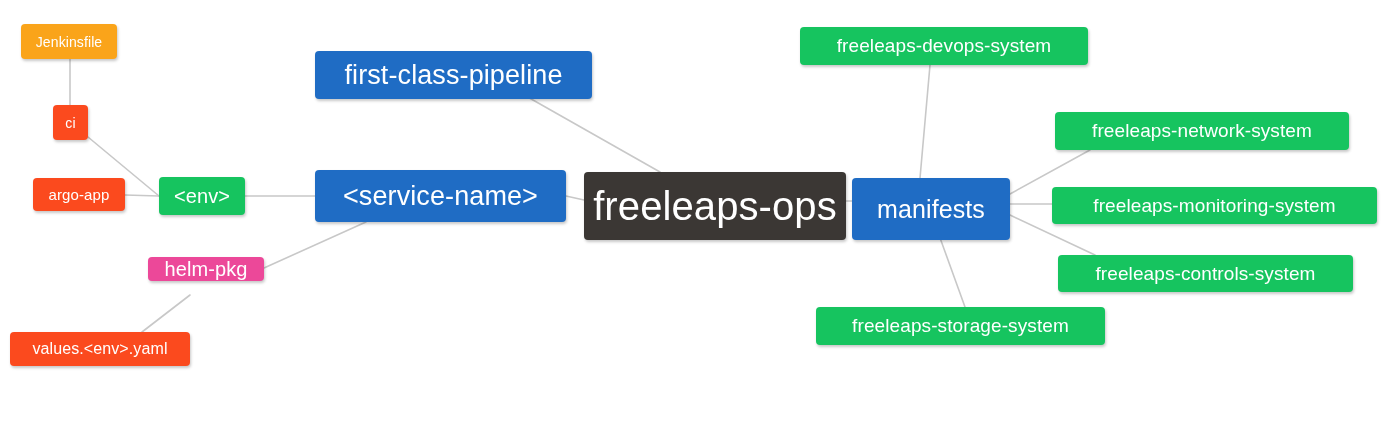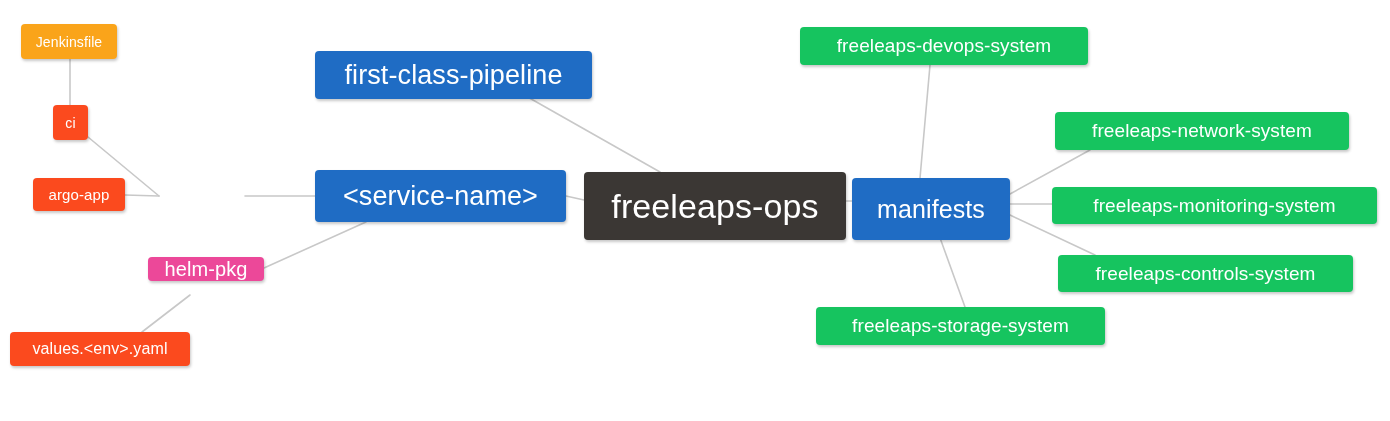--- a/index.html
+++ b/index.html
@@ -61,24 +61,25 @@
       <line x1="846" y1="201" x2="852" y2="201" stroke="#c8c8c8" stroke-width="1.6" stroke-linecap="round"></line>
       <line x1="920" y1="178" x2="930" y2="65" stroke="#c8c8c8" stroke-width="1.6" stroke-linecap="round"></line>
       <line x1="1010" y1="194" x2="1090" y2="150" stroke="#c8c8c8" stroke-width="1.6" stroke-linecap="round"></line>
       <line x1="1010" y1="204" x2="1052" y2="204" stroke="#c8c8c8" stroke-width="1.6" stroke-linecap="round"></line>
       <line x1="1010" y1="215" x2="1095" y2="255" stroke="#c8c8c8" stroke-width="1.6" stroke-linecap="round"></line>
       <line x1="935" y1="224" x2="965" y2="307" stroke="#c8c8c8" stroke-width="1.6" stroke-linecap="round"></line>
     </svg>
 <div class="node node-orange" style="left: 21px; top: 24px; width: 96px; height: 35px; font-size: 14px; background: rgb(250, 164, 26); color: rgb(255, 255, 255);">Jenkinsfile</div>
     <div class="node node-red" style="left: 53px; top: 105px; width: 35px; height: 35px; font-size: 14px; background: rgb(251, 74, 30); color: rgb(255, 255, 255);">ci</div>
     <div class="node node-red" style="left: 33px; top: 178px; width: 92px; height: 33px; font-size: 15px; background: rgb(251, 74, 30); color: rgb(255, 255, 255);">argo-app</div>
+    <div class="node node-green" style="left: 159px; top: 177px; width: 86px; height: 38px; font-size: 20px; background: rgb(22, 196, 95); color: rgb(255, 255, 255);">&lt;env&gt;</div>
     <div class="node node-green" style="left: 148px; top: 257px; width: 116px; height: 24px; font-size: 20px; background: #ec4899; color: rgb(255, 255, 255);">helm-pkg</div>
     <div class="node node-red" style="left: 10px; top: 332px; width: 180px; height: 34px; font-size: 16px; background: rgb(251, 74, 30); color: rgb(255, 255, 255);">values.&lt;env&gt;.yaml</div>
     <div class="node node-blue" style="left: 315px; top: 39px; width: 277px; height: 48px; font-size: 27px; background: rgb(31, 108, 196); color: rgb(255, 255, 255); margin-top: 12px;">first-class-pipeline</div>
     <div class="node node-blue" style="left: 315px; top: 170px; width: 251px; height: 52px; font-size: 27px; background: rgb(31, 108, 196); color: rgb(255, 255, 255);">&lt;service-name&gt;</div>
-    <div class="node node-root" style="left: 584px; top: 172px; width: 262px; height: 68px; font-size: 34px; background: rgb(59, 55, 52); color: rgb(255, 255, 255);">freeleaps-ops</div>
+    <div class="node node-root" style="left: 584px; top: 172px; width: 262px; height: 68px; font-size: 40px; background: rgb(59, 55, 52); color: rgb(255, 255, 255);">freeleaps-ops</div>
     <div class="node node-blue" style="left: 852px; top: 178px; width: 158px; height: 62px; font-size: 25px; background: rgb(31, 108, 196); color: rgb(255, 255, 255);">manifests</div>
     <div class="node node-green" style="left: 800px; top: 27px; width: 288px; height: 38px; font-size: 19px; background: rgb(22, 196, 95); color: rgb(255, 255, 255);">freeleaps-devops-system</div>
     <div class="node node-green" style="left: 1055px; top: 112px; width: 294px; height: 38px; font-size: 19px; background: rgb(22, 196, 95); color: rgb(255, 255, 255);">freeleaps-network-system</div>
     <div class="node node-green" style="left: 1052px; top: 187px; width: 325px; height: 37px; font-size: 19px; background: rgb(22, 196, 95); color: rgb(255, 255, 255);">freeleaps-monitoring-system</div>
     <div class="node node-green" style="left: 1058px; top: 255px; width: 295px; height: 37px; font-size: 19px; background: rgb(22, 196, 95); color: rgb(255, 255, 255);">freeleaps-controls-system</div>
     <div class="node node-green" style="left: 816px; top: 307px; width: 289px; height: 38px; font-size: 19px; background: rgb(22, 196, 95); color: rgb(255, 255, 255);">freeleaps-storage-system</div>
   </div>
 
 </body></html>

